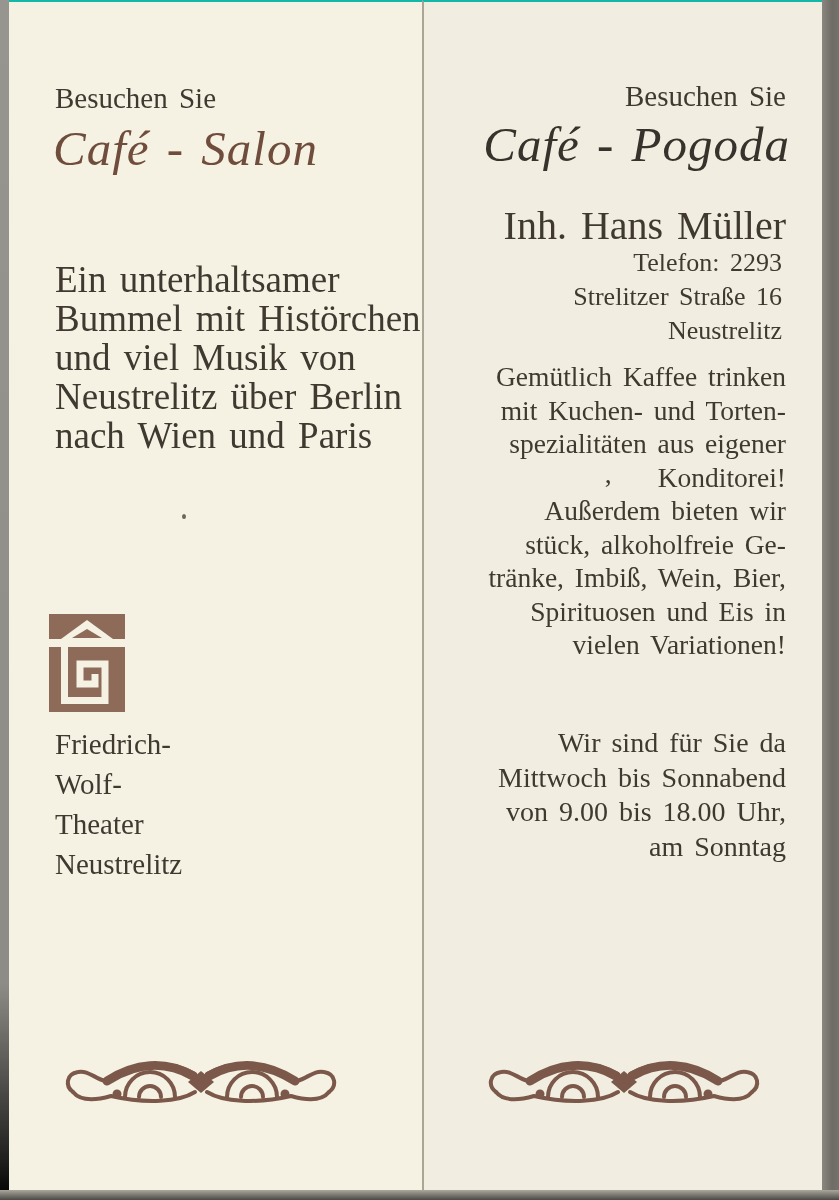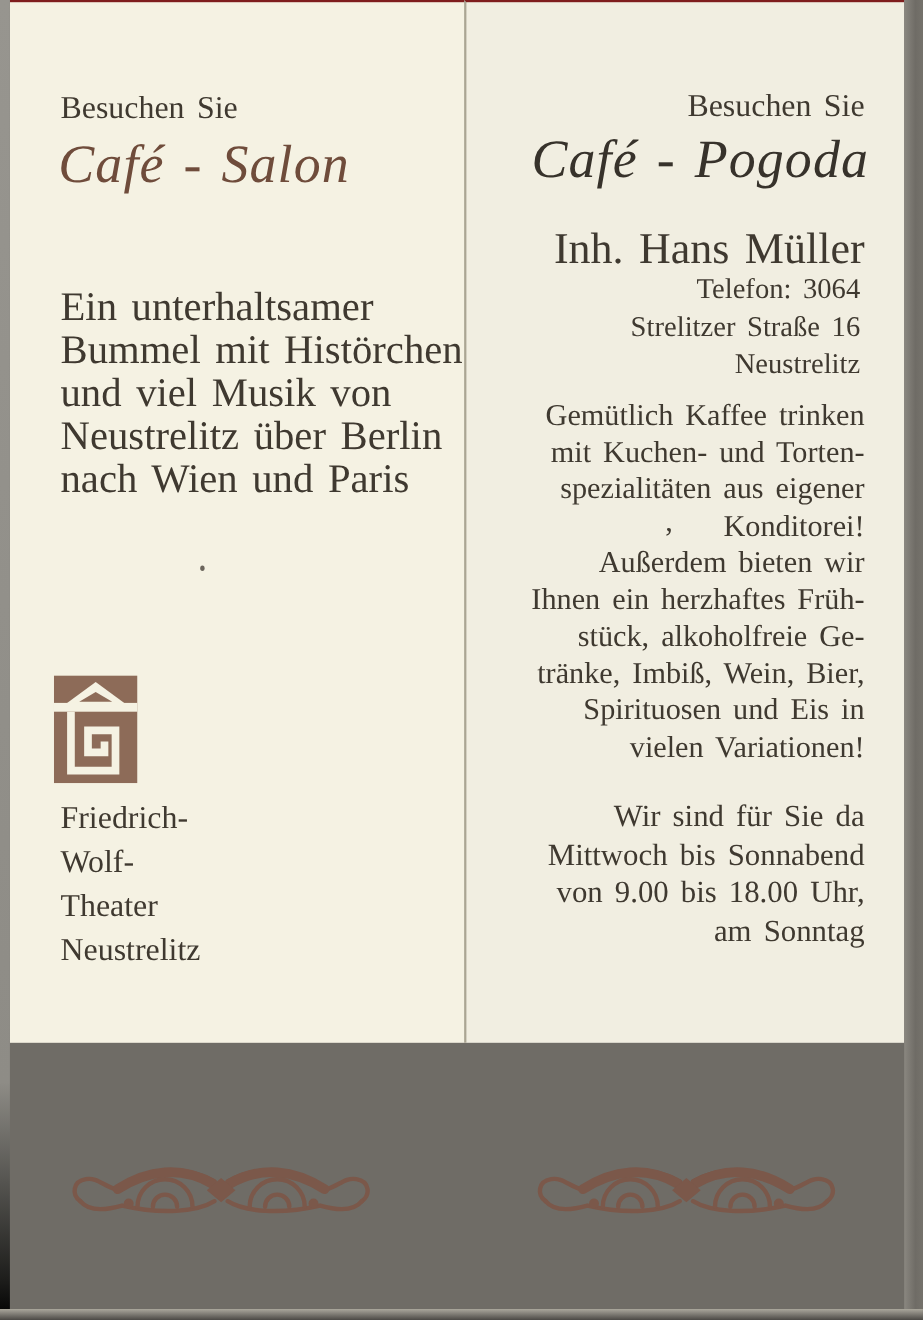--- a/index.html
+++ b/index.html
@@ -2,22 +2,22 @@
 <html style="--paper-left: #f5f2e3; --paper-right: #f1eee1; --ink: #3f3930; --ink-dark: #37322b; --title-brown: #6f4c3b; --logo-brown: #8d6b58; --ornament-brown: #7b584a;"><head>
 <meta charset="utf-8">
 <style>
   html,body { margin:0; padding:0; background:#4a4844; }
   #stage {
     position:relative; width:839px; height:1200px; overflow:hidden;
     background:#6f6c66;
     font-family:"Liberation Serif", serif;
   }
   .card {
-    position:absolute; top:0; height:948px;
-    border-top:2px solid #7f1d1d;
+    position:absolute; top:0; height:1190px;
+    border-top:2px solid #14b8a6;
     box-sizing:border-box;
   }
   #left-card  { left:9px;  width:413px; background:var(--paper-left,#f5f2e3); }
   #right-card { left:422px; width:400px; background:var(--paper-right,#f1eee1);
                 border-left:2px solid #aba593; }
   .txt { position:absolute; color:var(--ink,#3f3930); word-spacing:4px; white-space:nowrap; }
 
   
   .l-intro { top:80px;  left:46px; font-size:29px; }
   .l-title { top:118px; left:44px; font-size:49px; font-style:italic;
@@ -98,32 +98,31 @@
       <path d="M 127,32 L 140,21 L 153,32 L 140,43 Z" fill="var(--ornament-brown,#7b584a)"></path>
     </svg>
   </div>
 
   <div id="right-card" class="card">
     <div class="txt r-align r-intro">Besuchen Sie</div>
     <div class="txt r-title" style="text-align:left;">Café - Pogoda</div>
     <div class="txt r-align r-owner">Inh. Hans Müller</div>
 
     <div class="txt r-contact" style="position:absolute; text-align:right;">
-      <div>Telefon: 3064</div>
+      <div>Telefon: 2293</div>
       <div>Strelitzer Straße 16</div>
       <div>Neustrelitz</div>
     </div>
 
     <div class="txt r-align r-body">
       <div>Gemütlich Kaffee trinken</div>
       <div>mit Kuchen- und Torten-</div>
       <div>spezialitäten aus eigener</div>
       <div><span class="stray">,</span><span>Konditorei!</span></div>
       <div>Außerdem bieten wir</div>
-      <div>Ihnen ein herzhaftes Früh-</div>
       <div>stück, alkoholfreie Ge-</div>
       <div>tränke, Imbiß, Wein, Bier,</div>
       <div>Spirituosen und Eis in</div>
       <div>vielen Variationen!</div>
     </div>
 
     <div class="txt r-align r-hours">
       <div>Wir sind für Sie da</div>
       <div>Mittwoch bis Sonnabend</div>
       <div>von 9.00 bis 18.00 Uhr,</div>

